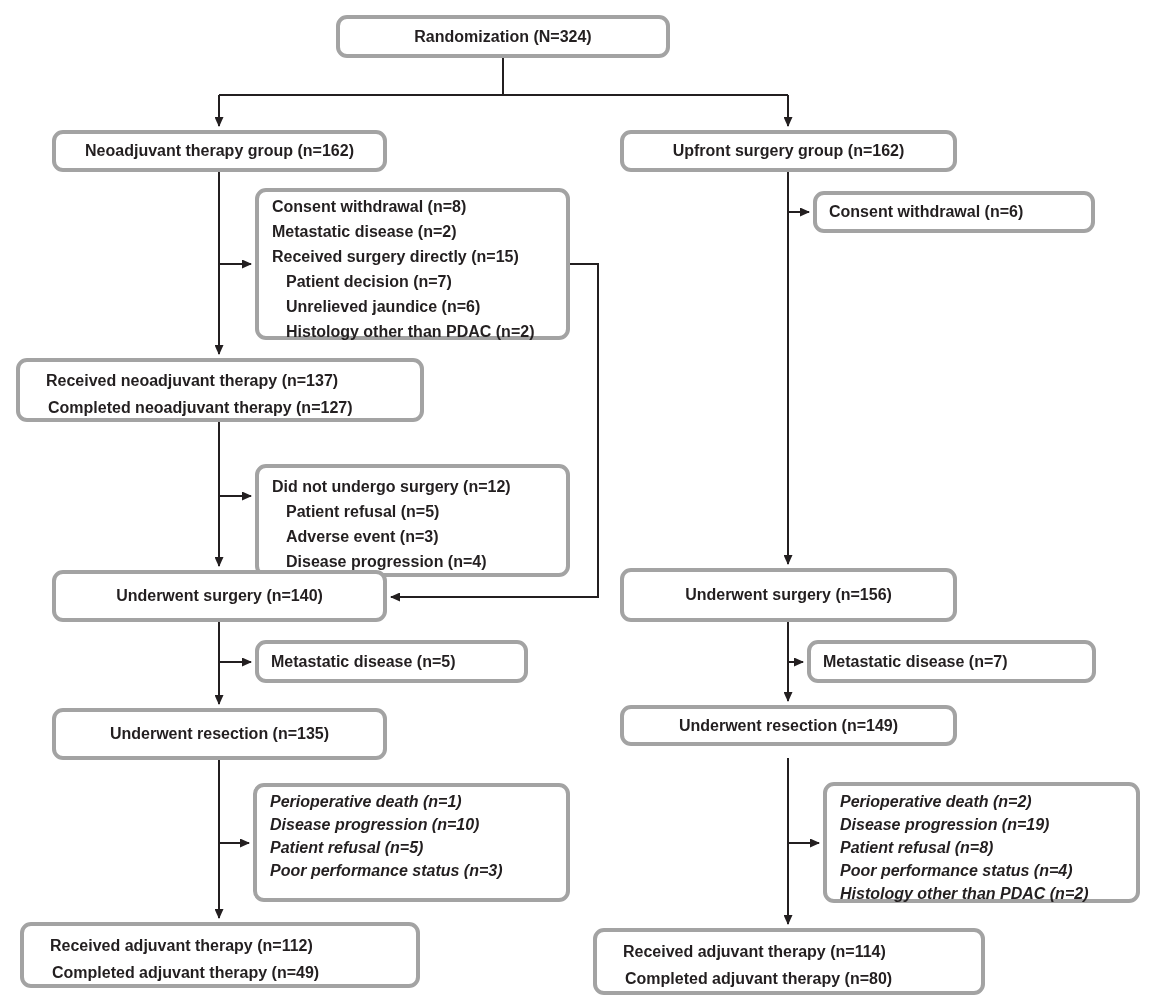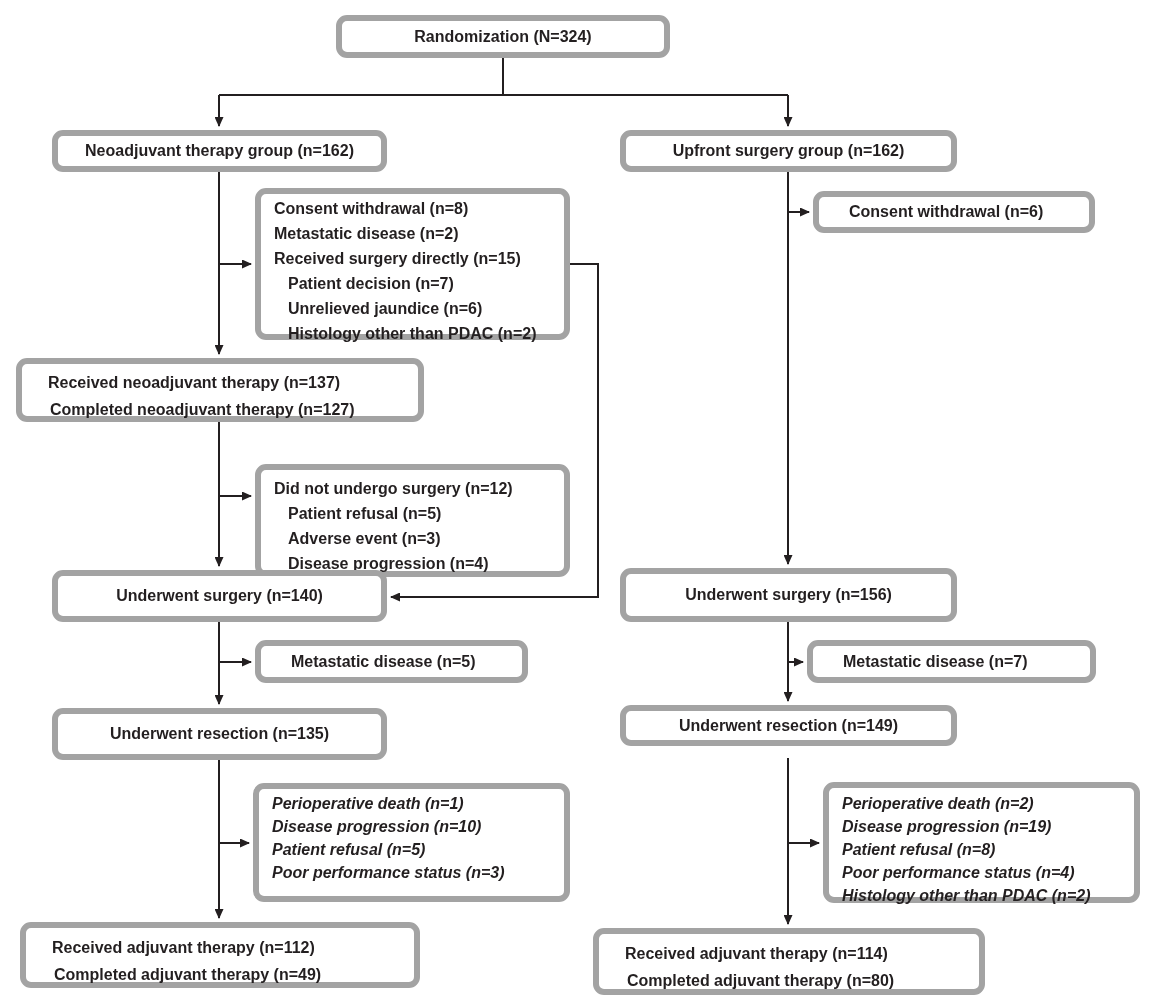--- a/index.html
+++ b/index.html
@@ -3,25 +3,25 @@
 <meta charset="utf-8">
 <style>
   html,body{margin:0;padding:0;background:#ffffff;}
   .canvas{
     position:relative;width:1152px;height:1008px;background:#ffffff;
     font-family:"Liberation Sans",sans-serif;color:#231f20;overflow:hidden;
   }
   svg.wires{position:absolute;left:0;top:0;z-index:1;}
   .node{
     position:absolute;box-sizing:border-box;background:#ffffff;
-    border:6px solid #a3a3a3;border-radius:11px;z-index:2;
+    border:4px solid #a3a3a3;border-radius:11px;z-index:2;
     font-weight:bold;font-size:16px;line-height:1;
   }
   .node.single{display:flex;align-items:center;justify-content:center;text-align:center;}
-  .node.side-single{display:flex;align-items:center;justify-content:flex-start;padding-left:30px;}
+  .node.side-single{display:flex;align-items:center;justify-content:flex-start;padding-left:12px;}
   .node.multi{display:block;}
   .ln{white-space:pre;}
   
   .excl .ln{line-height:25px;padding-left:13px;}
   .excl .ln.ind{padding-left:27px;}
   .excl5 .ln{line-height:23px;padding-left:13px;font-style:italic;}
   
   .two .ln{line-height:27px;padding-left:26px;}
   .two .ln.ind{padding-left:28px;}
 

